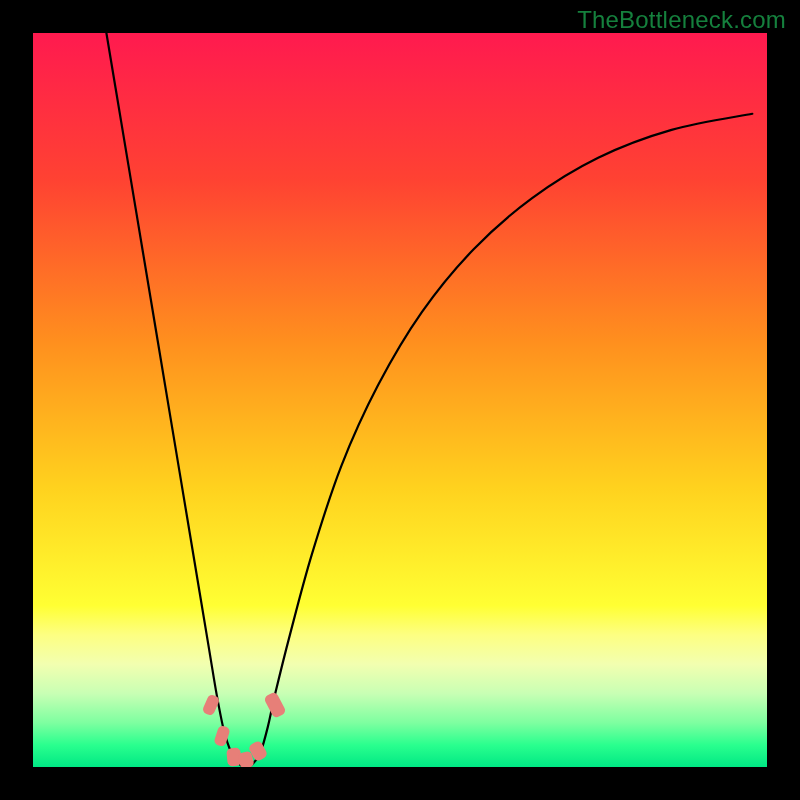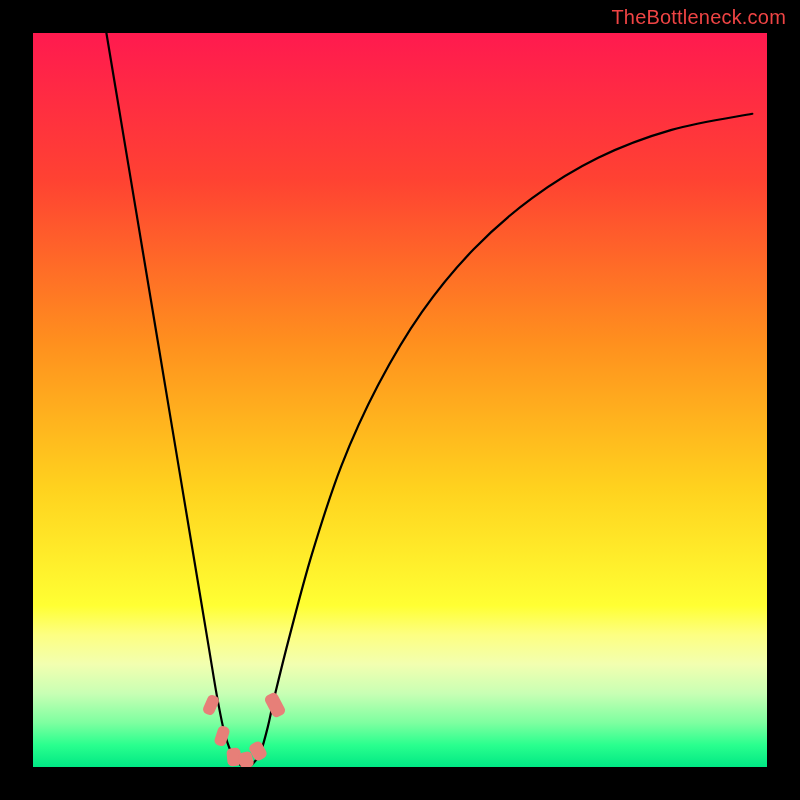--- a/index.html
+++ b/index.html
@@ -38,22 +38,22 @@
     position: absolute;
     left: 0;
     top: 0;
     width: 100%;
     height: 100%;
   }
   .watermark {
     position: absolute;
     top: 6px;
     right: 14px;
-    color: #ef4444;
-    font-size: 20px;
+    color: #15803d;
+    font-size: 24px;
     font-weight: 400;
     letter-spacing: 0.2px;
     user-select: none;
   }
   .marker {
     position: absolute;
     background: #e77f78;
     border-radius: 5px;
     transform: translate(-50%, -50%);
   }

